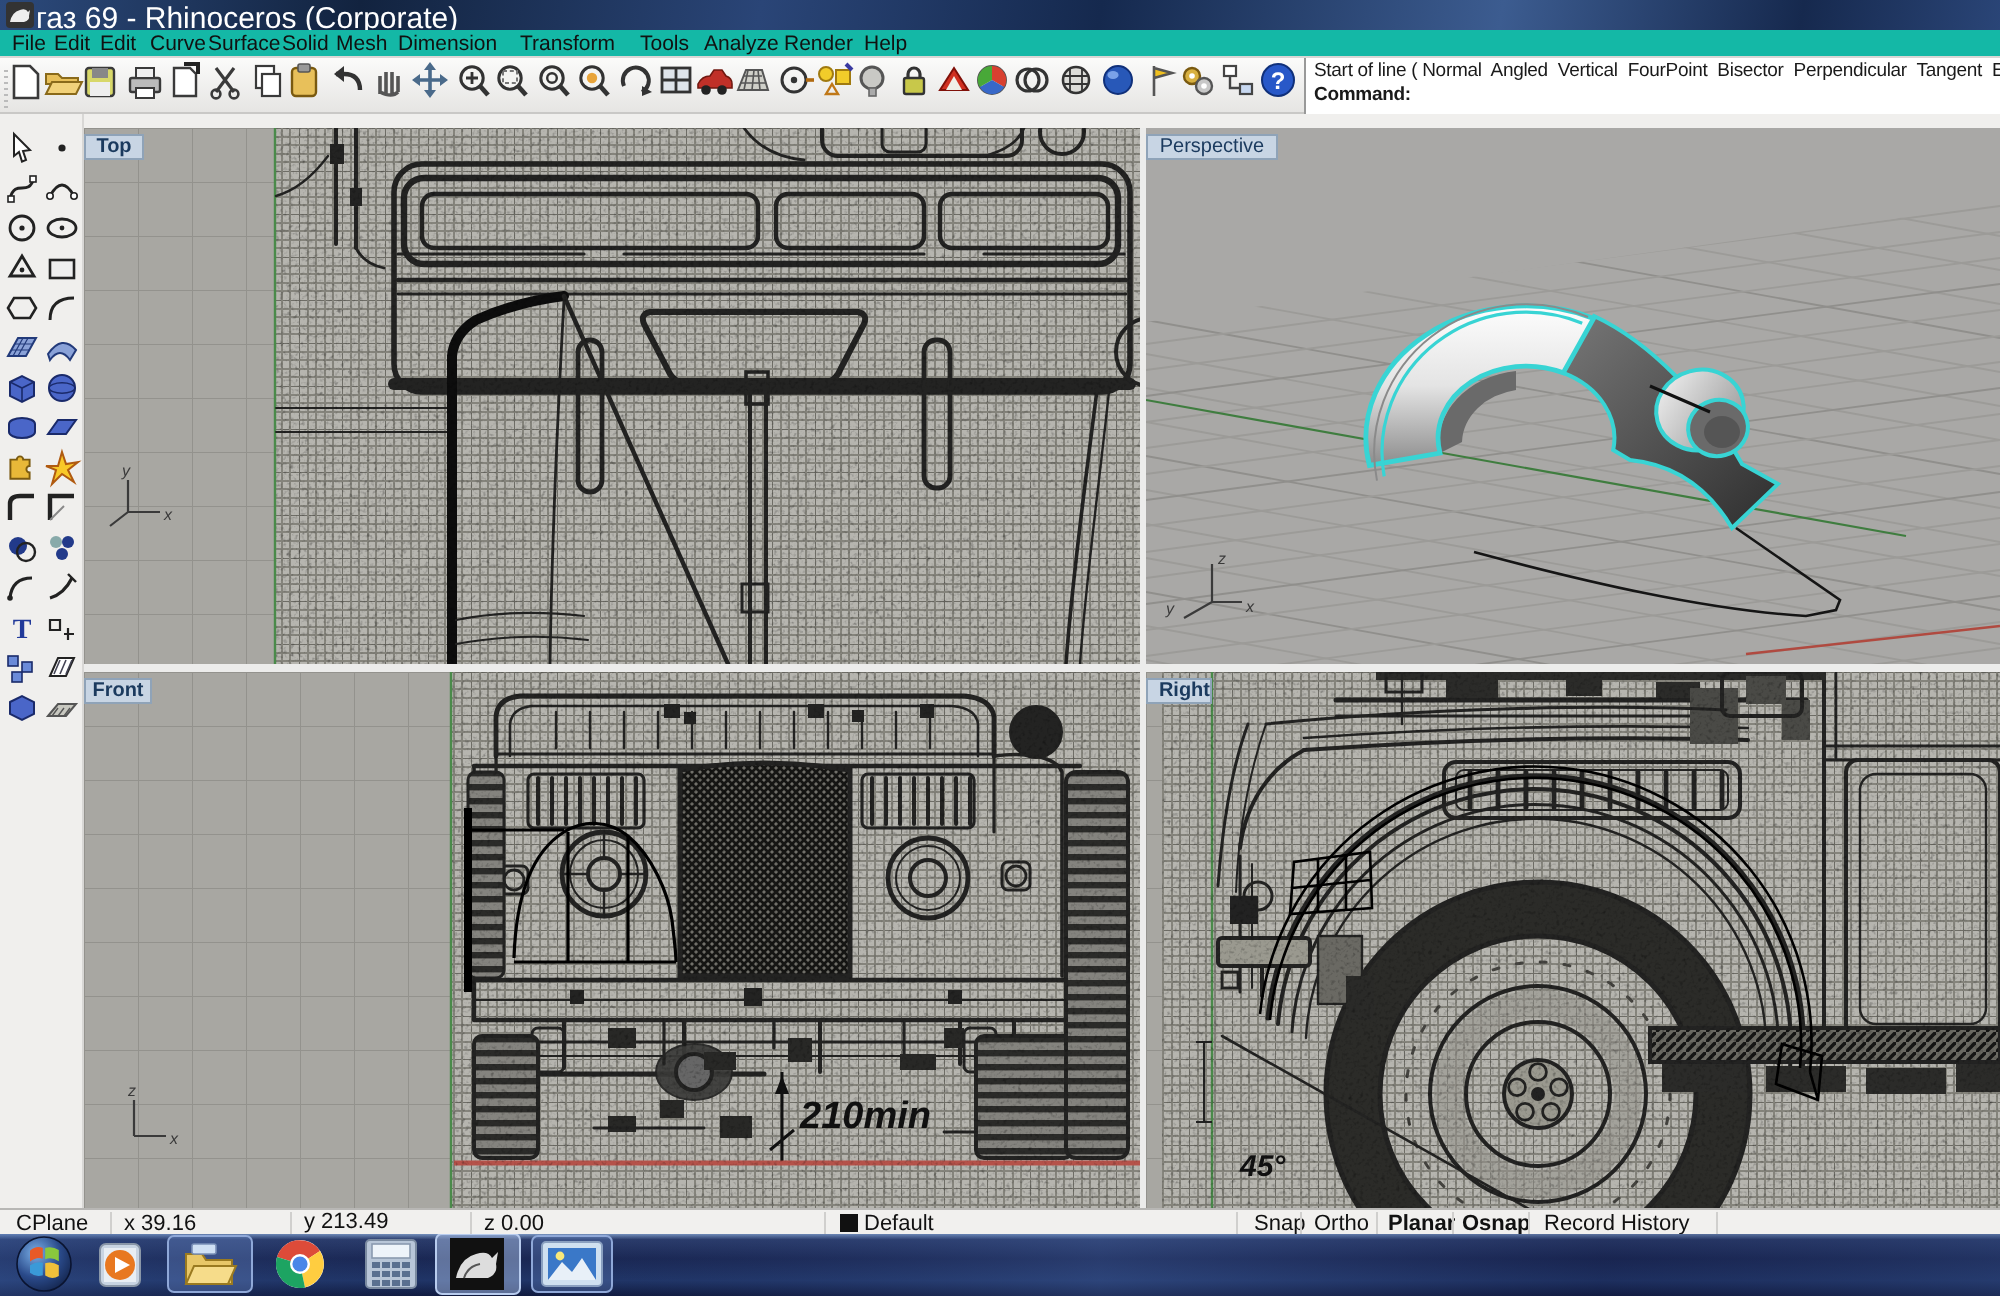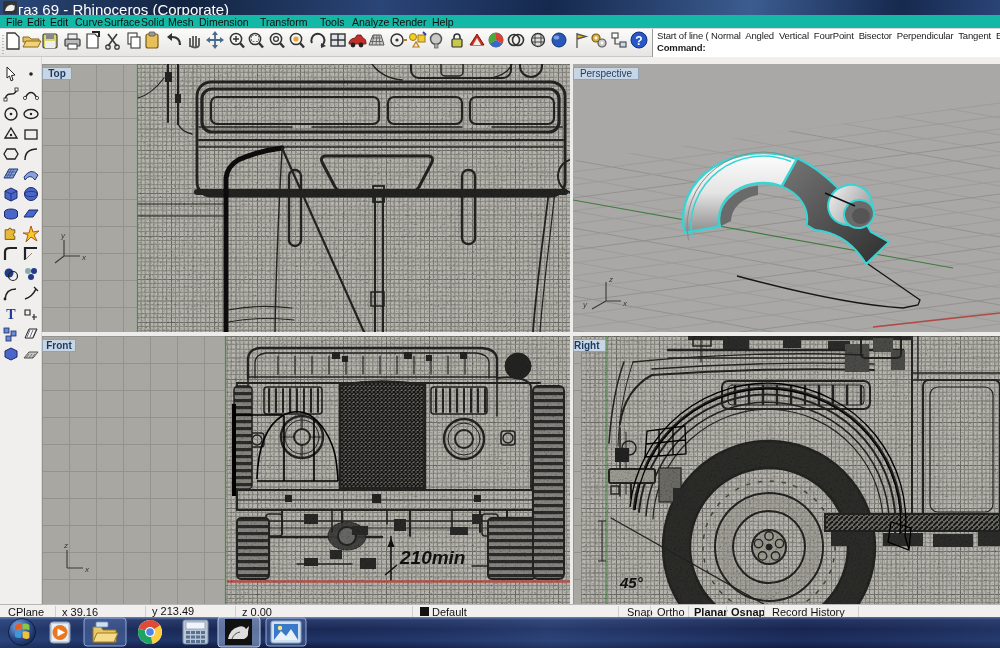--- a/index.html
+++ b/index.html
@@ -669,21 +669,21 @@
       </g>
       <text x="47" y="252" font-size="15" font-weight="bold" font-style="italic" fill="#111" font-family="Liberation Sans">45°</text>
       <g stroke="#222" stroke-width="1" fill="none">
         <path d="M25,185 H33 M25,225 H33 M29,185 V225"></path>
       </g>
       <rect x="8" width="419" height="269" filter="url(#nzR)" opacity="0.45"></rect>
     </svg>
     <div style="position:absolute;left:42px;top:67px;width:30px;height:13px;background:#c8d5e4;border:1px solid #8fa3b8;color:#1b3a5e;font-weight:bold;font-size:10px;line-height:12px;text-align:center;z-index:5">Top</div>
     <div style="position:absolute;left:573px;top:67px;width:66px;height:13px;background:#c8d5e4;border:1px solid #8fa3b8;color:#1b3a5e;font-weight:normal;font-size:10px;line-height:12px;text-align:center;z-index:5">Perspective</div>
     <div style="position:absolute;left:42px;top:339px;width:34px;height:13px;background:#c8d5e4;border:1px solid #8fa3b8;color:#1b3a5e;font-weight:bold;font-size:10px;line-height:12px;text-align:center;z-index:5">Front</div>
-    <div style="position:absolute;left:573px;top:339px;width:33px;height:13px;background:#c8d5e4;border:1px solid #8fa3b8;color:#1b3a5e;font-weight:bold;font-size:10px;line-height:12px;text-align:left;z-index:5">Right</div>
+    <div style="position:absolute;left:573px;top:339px;width:33px;height:13px;background:#c8d5e4;border:1px solid #8fa3b8;color:#1b3a5e;font-weight:bold;font-size:10px;line-height:12px;text-align:right;z-index:5">Right</div>
     <div class="abs" style="left:0;top:604px;width:1000px;height:13px;background:#f1f0ee;border-top:1px solid #b8b7b5;font-size:11px;color:#111">
       <span style="position:absolute;left:8px;top:1px;font-weight:normal">CPlane</span>
       <span style="position:absolute;left:62px;top:1px;font-weight:normal">x 39.16</span>
       <span style="position:absolute;left:152px;top:0;font-weight:normal">y 213.49</span>
       <span style="position:absolute;left:242px;top:1px;font-weight:normal">z 0.00</span>
       <span style="position:absolute;left:432px;top:1px;font-weight:normal">Default</span>
       <span style="position:absolute;left:627px;top:1px;font-weight:normal">Snap</span>
       <span style="position:absolute;left:657px;top:1px;font-weight:normal">Ortho</span>
       <span style="position:absolute;left:694px;top:1px;font-weight:bold">Planar</span>
       <span style="position:absolute;left:731px;top:1px;font-weight:bold">Osnap</span>

